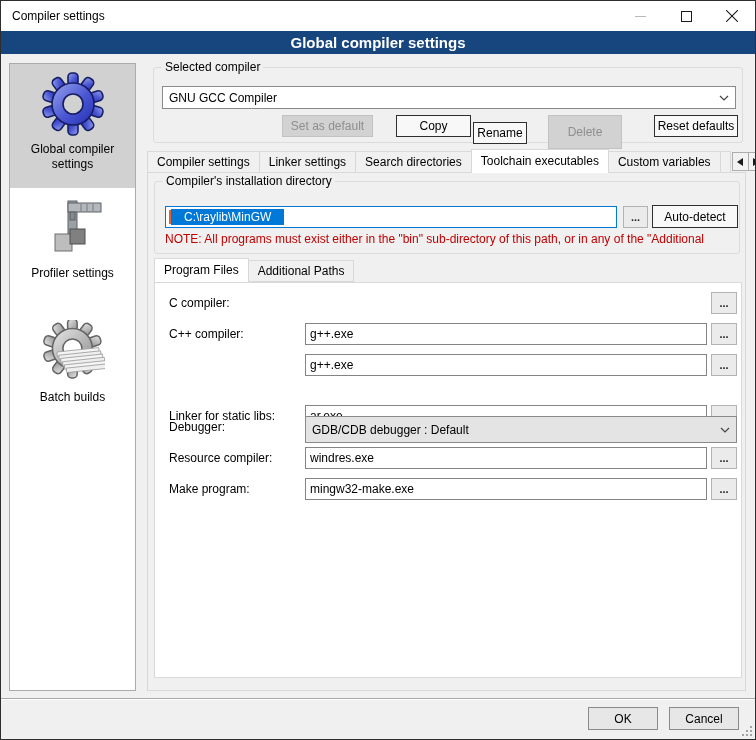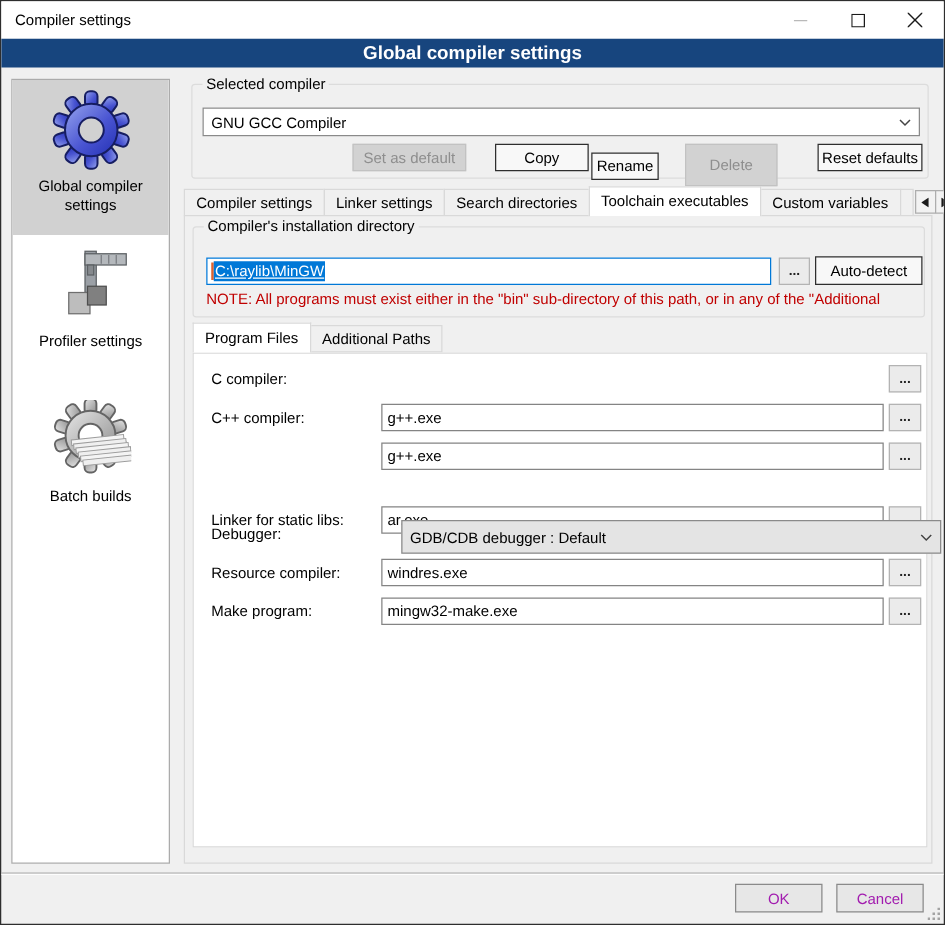--- a/index.html
+++ b/index.html
@@ -26,39 +26,39 @@
   
   .groupbox { position:absolute; border:1px solid #DCDCDC; border-radius:3px; }
   .gb-label { position:absolute; top:-8px; left:8px; background:#F0F0F0; padding:0 3px; line-height:15px; }
   
   .combo { position:absolute; background:#FFF; border:1px solid #8A8A8A; display:flex; align-items:center; padding:0 6px; }
   .combo.gray { background:#E4E4E4; }
   .combo .chev { margin-left:auto; }
   
   .btn { position:absolute; font-family:inherit; font-size:12px; text-align:center; cursor:default; }
   .btn.dark { background:#F8F8F8; border:1px solid #2E2E2E; color:#000; }
-  .btn.std  { background:#E7E7E7; border:1px solid #8A8A8A; color:#a21caf; }
+  .btn.std  { background:#E7E7E7; border:1px solid #8A8A8A; color:#000000; }
   .btn.disabled { background:#D2D2D2; border:1px solid #C2C2C2; color:#8E8E8E; }
   .mini { background:#EBEBEB; border:1px solid #B3B3B3; font-size:11px; font-weight:bold; line-height:10px; color:#222; text-align:center; }
   
   .tabstrip { position:absolute; display:flex; align-items:flex-end; }
   .tab { height:22px; line-height:21px; padding:0 9px; background:#F0F0F0; border:1px solid #D9D9D9; margin-left:-1px; white-space:nowrap; position:relative; }
   .tab:first-child { margin-left:0; }
   .tab.active { background:#FFF; height:24px; line-height:23px; border-bottom:none; z-index:3; }
   .tab.clip { width:41px; overflow:hidden; padding-right:0; }
   .tabarrows { display:flex; margin-left:2px; margin-bottom:2px; }
   .tabarrow { width:17px; height:19px; background:#F2F2F2; border:1px solid #ADADAD; display:flex; align-items:center; justify-content:center; margin-left:-1px; }
   
   .page { position:absolute; left:146px; top:171px; width:599px; height:519px; background:#F0F0F0; border:1px solid #D9D9D9; }
   .panel { position:absolute; left:6px; top:109px; width:588px; height:396px; background:#FFF; border:1px solid #D9D9D9; }
   
   .tinput { position:absolute; height:22px; background:#FFF; border:1px solid #848484; font-family:inherit; font-size:12px; padding:1px 4px; color:#000; }
   .textbox-focused { position:absolute; height:22px; background:#FFF; border:1px solid #0078D7; display:flex; align-items:center; padding:0 3px; }
   .caret { width:2px; height:14px; background:#E0622D; }
-  .seltext { background:#0078D7; color:#FFF; padding:1px 1px; white-space:nowrap;text-decoration:underline; }
+  .seltext { background:#0078D7; color:#FFF; padding:1px 13px; white-space:nowrap; }
   .note { position:absolute; color:#C00000; white-space:nowrap; overflow:hidden; }
   .frow-label { position:absolute; left:14px; line-height:22px; }
   
   .divider { position:absolute; left:0; right:0; top:697px; height:2px; border-top:1px solid #A9A9A9; border-bottom:1px solid #FDFDFD; }
   .grip { position:absolute; right:3px; bottom:3px; }
 </style>
 </head>
 <body>
 
 <div class="window">
@@ -235,21 +235,21 @@
       </div>
 
       <div style="position:absolute; left:0; right:0; top:102px; height:31px;margin-top:20px;">
         <span class="frow-label">Linker for static libs:</span>
         <input class="tinput" style="left: 150px; width: 402px;" readonly="" value="ar.exe">
         <button class="btn mini" style="left:556px; top:0; width:26px; height:22px;">...</button>
       </div>
 
       <div style="position:absolute; left:0; right:0; top:133px; height:23px;">
         <span class="frow-label">Debugger:</span>
-        <div class="combo gray" style="left:166px; top:0; width:432px; height:27px;">
+        <div class="combo gray" style="left:150px; top:0; width:432px; height:27px;">
           <span>GDB/CDB debugger : Default</span>
           <svg class="chev" width="10" height="6">
               <polyline points="1,1 5,5 9,1" fill="none" stroke="#444" stroke-width="1.2"></polyline>
             </svg>
         </div>
       </div>
 
       <div style="position:absolute; left:0; right:0; top:164px; height:22px;">
         <span class="frow-label">Resource compiler:</span>
         <input class="tinput" style="left: 150px; width: 402px;" readonly="" value="windres.exe">

